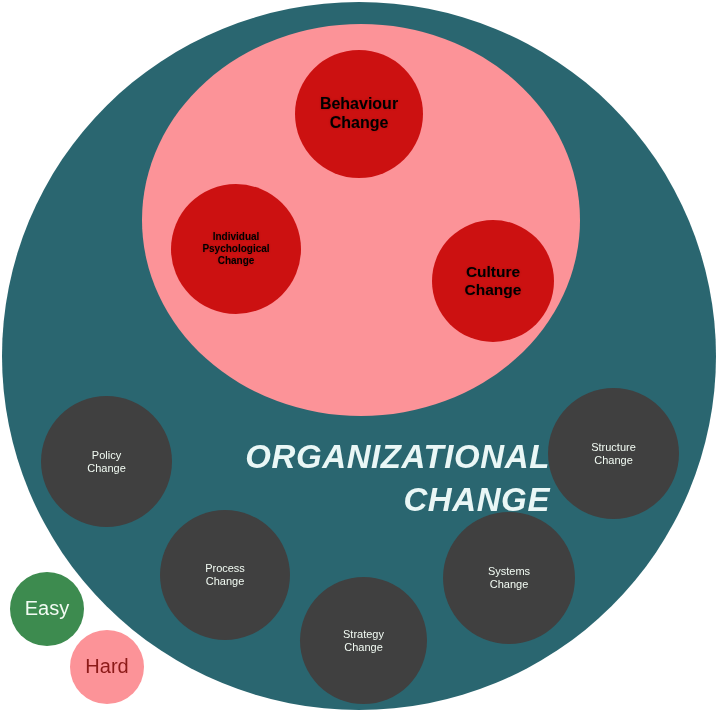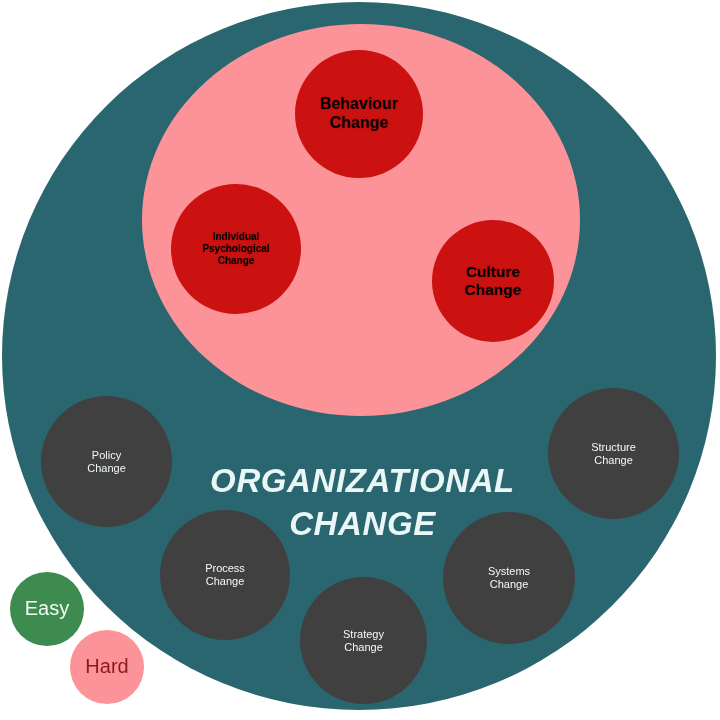--- a/index.html
+++ b/index.html
@@ -57,28 +57,27 @@
     color: #5e1f1c;
     font-size: 25px;
     line-height: 1.24;
     letter-spacing: .2px;
   }
   #org-title {
     position: absolute;
     left: 175px;
     top: 436px;
     width: 375px;
-    text-align: center;
+    text-align: right;
     color: #eaf7f6;
     font-size: 33px;
     font-style: italic;
     font-weight: 700;
     line-height: 1.3;
     letter-spacing: .6px;
-    margin-top: 24px;
   }
 
   
   .red-bubble {
     background: #cc1111;
     color: #000000;
     font-weight: 700;
     font-size: 15px;
     text-shadow: 0 0 2px rgba(90,0,0,.35);
   }

